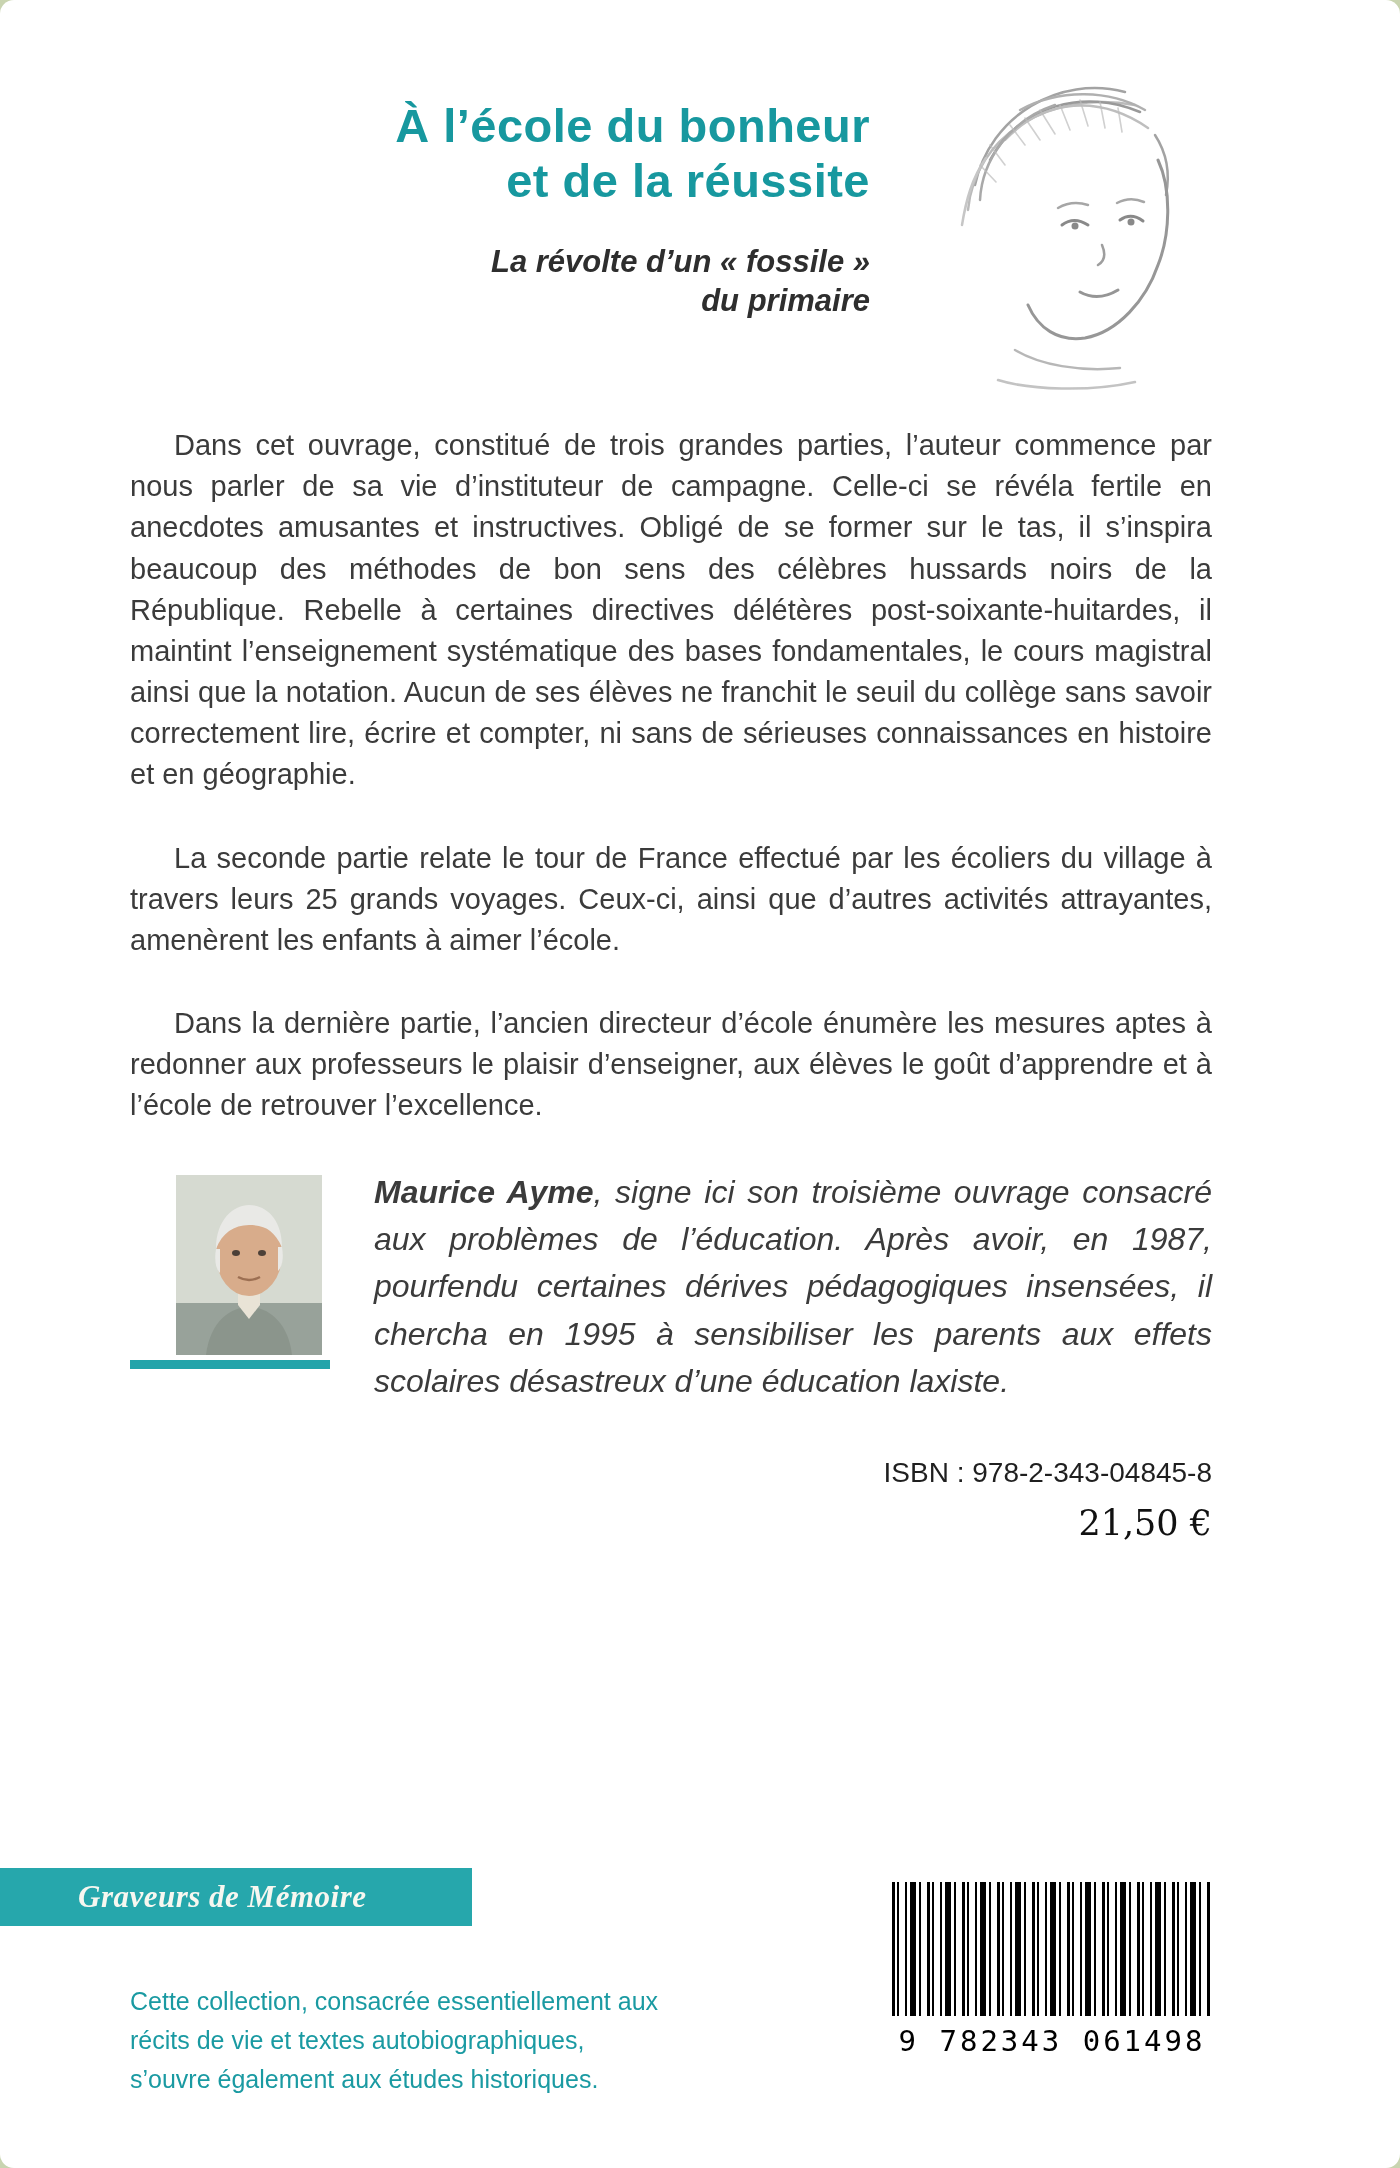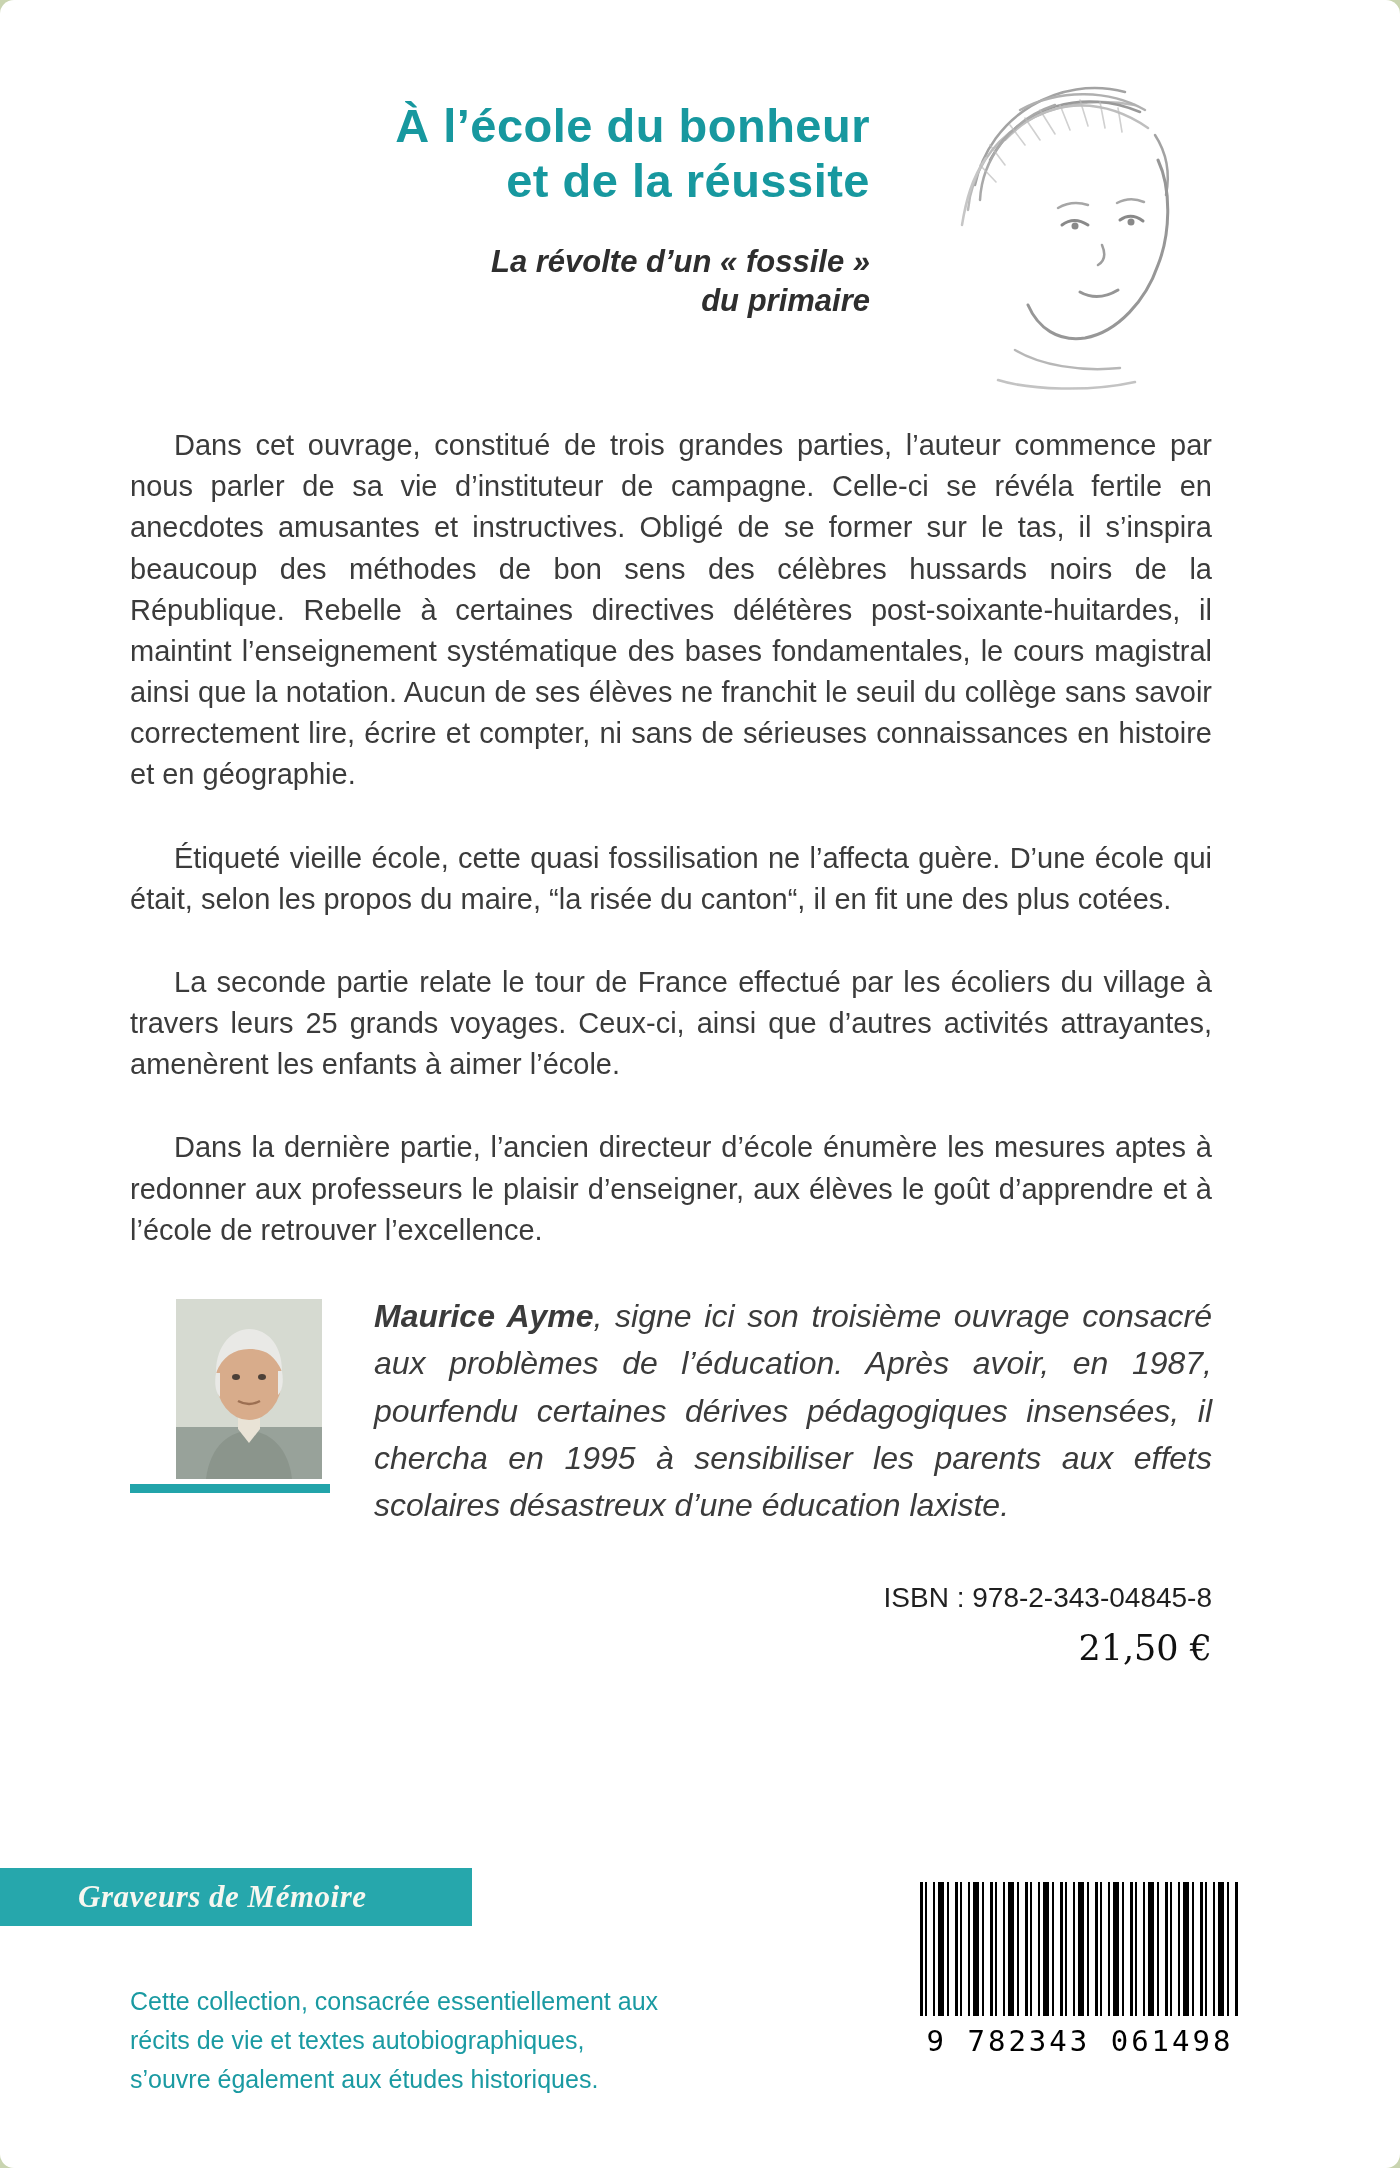--- a/index.html
+++ b/index.html
@@ -102,21 +102,21 @@
   .collection-desc {
     position:absolute;
     left:130px; top:1982px;
     width:530px;
     color:#1a9aa2;
     font-size:25px;
     line-height:1.55;
   }
   .barcode-box {
     position:absolute;
-    left:892px; top:1866px;
+    left:864px; top:1866px;
     width:372px; height:226px;
     background:#ffffff;
     box-sizing:border-box;
     padding:16px 24px 0 28px;
   }
   .bars {
     height:134px;
     background:repeating-linear-gradient(90deg,
       #000 0 3px, #fff 3px 5px,
       #000 5px 7px, #fff 7px 13px,
@@ -190,21 +190,20 @@
               <path d="M70,95 L85,115"></path>
               <path d="M60,115 L76,132"></path>
           </g>
         </g>
       </svg>
     </div>
   </div>
 
   <div class="body-text">
     <p>Dans cet ouvrage, constitué de trois grandes parties, l’auteur commence par nous parler de sa vie d’instituteur de campagne. Celle-ci se révéla fertile en anecdotes amusantes et instructives. Obligé de se former sur le tas, il s’inspira beaucoup des méthodes de bon sens des célèbres hussards noirs de la République. Rebelle à certaines directives délétères post-soixante-huitardes, il maintint l’enseignement systématique des bases fondamentales, le cours magistral ainsi que la notation. Aucun de ses élèves ne franchit le seuil du collège sans savoir correctement lire, écrire et compter, ni sans de sérieuses connaissances en histoire et en géographie.</p>
-    <p>Étiqueté vieille école, cette quasi fossilisation ne l’affecta guère. D’une école qui était, selon les propos du maire, “la risée du canton“, il en fit une des plus cotées.</p>
     <p>La seconde partie relate le tour de France effectué par les écoliers du village à travers leurs 25 grands voyages. Ceux-ci, ainsi que d’autres activités attrayantes, amenèrent les enfants à aimer l’école.</p>
     <p>Dans la dernière partie, l’ancien directeur d’école énumère les mesures aptes à redonner aux professeurs le plaisir d’enseigner, aux élèves le goût d’apprendre et à l’école de retrouver l’excellence.</p>
   </div>
 
   <div class="bio">
     <div class="photo-fig">
       <svg class="photo" viewBox="0 0 146 180" aria-hidden="true">
         <rect width="146" height="180" fill="#d6dad1"></rect>
         <rect y="128" width="146" height="52" fill="#98a29a"></rect>
         <path d="M30,180 C34,146 55,132 73,132 C91,132 112,146 116,180 Z" fill="#8b958c"></path>

